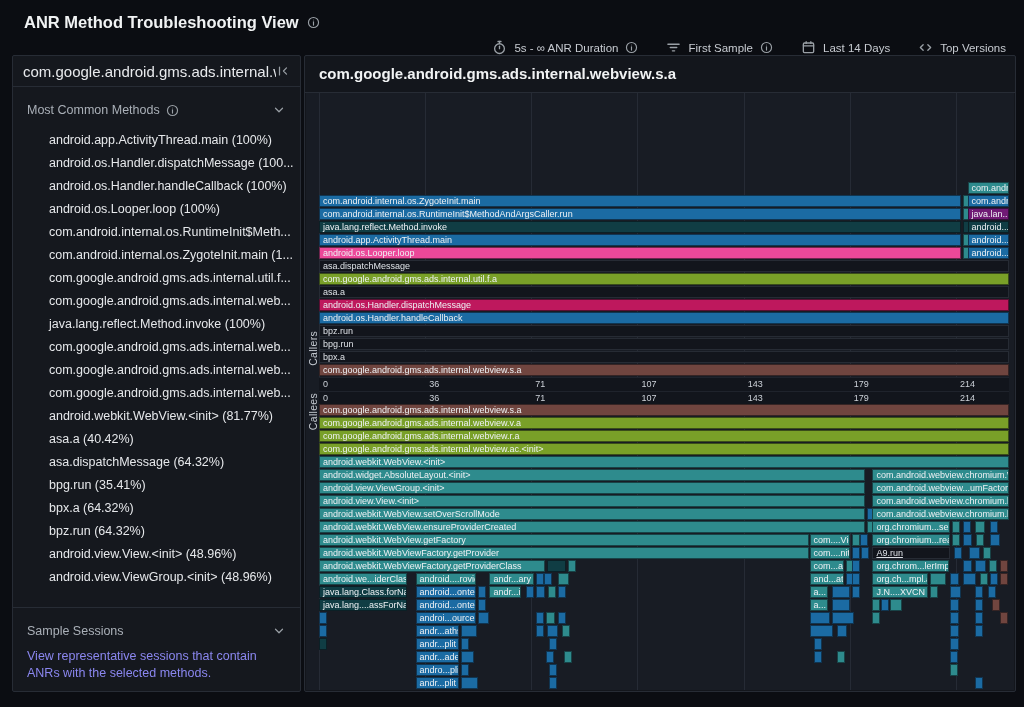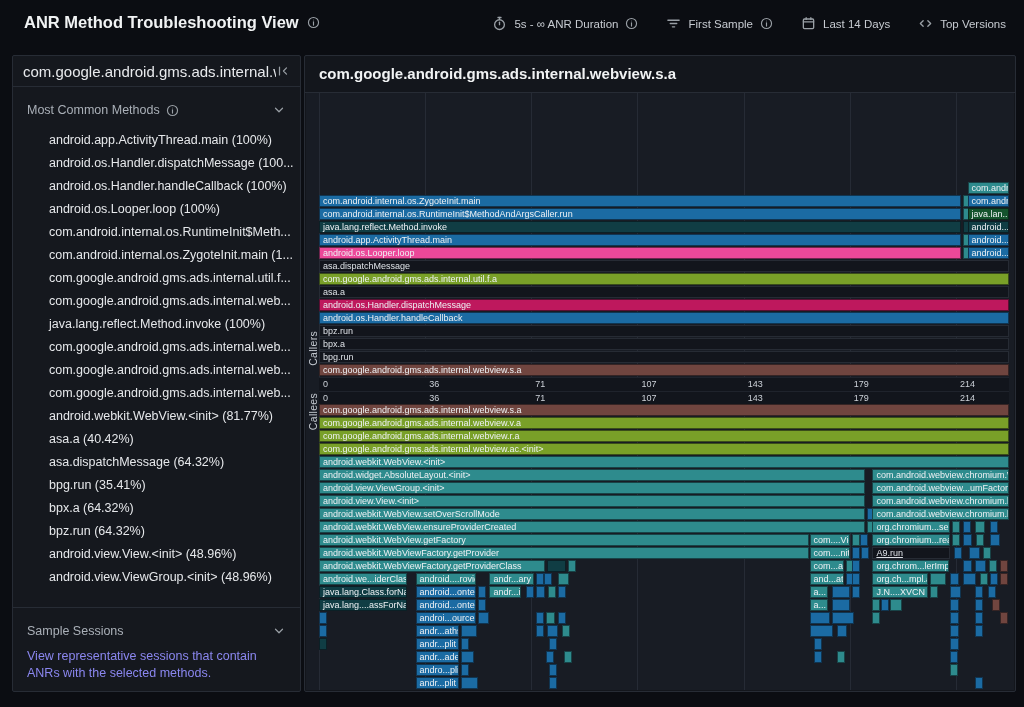--- a/index.html
+++ b/index.html
@@ -1,20 +1,20 @@
 <!DOCTYPE html>
 <html><head>
 <meta charset="utf-8">
 <style>
   html,body{margin:0;padding:0;background:#07080c;}
   .app{position:relative;width:1024px;height:707px;background:#0b0d12;font-family:"Liberation Sans",sans-serif;overflow:hidden;}
   
   .hdr-title{position:absolute;left:24px;top:13px;font-size:16.5px;font-weight:bold;color:#f1f3f4;display:flex;align-items:center;gap:8px;}
   .toolbar{position:absolute;right:18px;top:16px;display:flex;align-items:center;gap:28px;}
-  .tool-group{display:flex;align-items:center;gap:7px;font-size:11.5px;color:#c7cbd1;cursor:default;}
+  .tool-group{display:flex;align-items:center;gap:7px;font-size:11.5px;color:#c7cbd1;cursor:default;margin-top:24px;}
   .ticon{display:inline-flex;align-items:center;}
   .ticon svg{display:block;}
   
   .sidebar{position:absolute;left:12px;top:55px;width:289px;height:637px;background:#15181e;border:1px solid #272c35;border-radius:2px;box-sizing:border-box;}
   .sb-header{height:30px;border-bottom:1px solid #272c35;display:flex;align-items:center;padding:0 10px;}
   .sb-header .sel{flex:1;font-size:15px;color:#e8eaed;white-space:nowrap;overflow:hidden;}
   .section-row{margin-top:16px;padding:0 14px;display:flex;align-items:center;gap:6px;color:#aab0b8;font-size:12.5px;}
   .section-row .chev{margin-left:auto;}
   .methods{margin-top:12px;}
   .method-item{height:23px;line-height:23px;padding-left:36px;padding-right:8px;font-size:12.5px;color:#e6e8eb;white-space:nowrap;overflow:hidden;}
@@ -192,21 +192,21 @@
               <div class="flame-seg" style="left: 94%; width: 6%; background: rgb(46, 139, 141);">com.andr.</div>
             </div>
             <div class="flame-row">
               <div class="flame-seg" style="left: 0%; width: 93.1%; background: rgb(27, 107, 163);">com.android.internal.os.ZygoteInit.main</div>
               <div class="flame-seg" style="left: 93.3%; width: 0.5%; background: rgb(46, 139, 141);"></div>
               <div class="flame-seg" style="left: 94%; width: 6%; background: rgb(27, 107, 163);">com.andr.</div>
             </div>
             <div class="flame-row">
               <div class="flame-seg" style="left: 0%; width: 93.1%; background: rgb(27, 107, 163);">com.android.internal.os.RuntimeInit$MethodAndArgsCaller.run</div>
               <div class="flame-seg" style="left: 93.3%; width: 0.5%; background: rgb(46, 139, 141);"></div>
-              <div class="flame-seg" style="left: 94%; width: 6%; background: #14532d;">java.lan...</div>
+              <div class="flame-seg" style="left: 94%; width: 6%; background: #701a75;">java.lan...</div>
             </div>
             <div class="flame-row">
               <div class="flame-seg" style="left: 0%; width: 93.1%; background: rgb(16, 61, 68);">java.lang.reflect.Method.invoke</div>
               <div class="flame-seg" style="left: 93.3%; width: 0.5%; background: rgb(16, 61, 68);"></div>
               <div class="flame-seg" style="left: 94%; width: 6%; background: rgb(16, 61, 68);">android...</div>
             </div>
             <div class="flame-row">
               <div class="flame-seg" style="left: 0%; width: 93.1%; background: rgb(27, 107, 163);">android.app.ActivityThread.main</div>
               <div class="flame-seg" style="left: 93.3%; width: 0.5%; background: rgb(46, 139, 141);"></div>
               <div class="flame-seg" style="left: 94%; width: 6%; background: rgb(27, 107, 163);">android...</div>
@@ -228,24 +228,24 @@
             <div class="flame-row">
               <div class="flame-seg" style="left: 0%; width: 100%; background: #be185d;">android.os.Handler.dispatchMessage</div>
             </div>
             <div class="flame-row">
               <div class="flame-seg" style="left: 0%; width: 100%; background: rgb(27, 107, 163);">android.os.Handler.handleCallback</div>
             </div>
             <div class="flame-row">
               <div class="flame-seg seg-dark" style="left: 0%; width: 100%; background: rgb(18, 21, 28);">bpz.run</div>
             </div>
             <div class="flame-row">
+              <div class="flame-seg seg-dark" style="left: 0%; width: 100%; background: rgb(18, 21, 28);">bpg.run</div>
+            </div>
+            <div class="flame-row">
               <div class="flame-seg seg-dark" style="left: 0%; width: 100%; background: rgb(18, 21, 28);">bpx.a</div>
-            </div>
-            <div class="flame-row">
-              <div class="flame-seg seg-dark" style="left: 0%; width: 100%; background: rgb(18, 21, 28);">bpg.run</div>
             </div>
             <div class="flame-row">
               <div class="flame-seg" style="left: 0%; width: 100%; background: rgb(112, 69, 63);">com.google.android.gms.ads.internal.webview.s.a</div>
             </div>
           </div>
         <div class="axis axis-callers" id="axis-callers">
             <span class="tick" style="left: 0%;">0</span>
             <span class="tick" style="left: 15.385%;">36</span>
             <span class="tick" style="left: 30.77%;">71</span>
             <span class="tick" style="left: 46.155%;">107</span>

